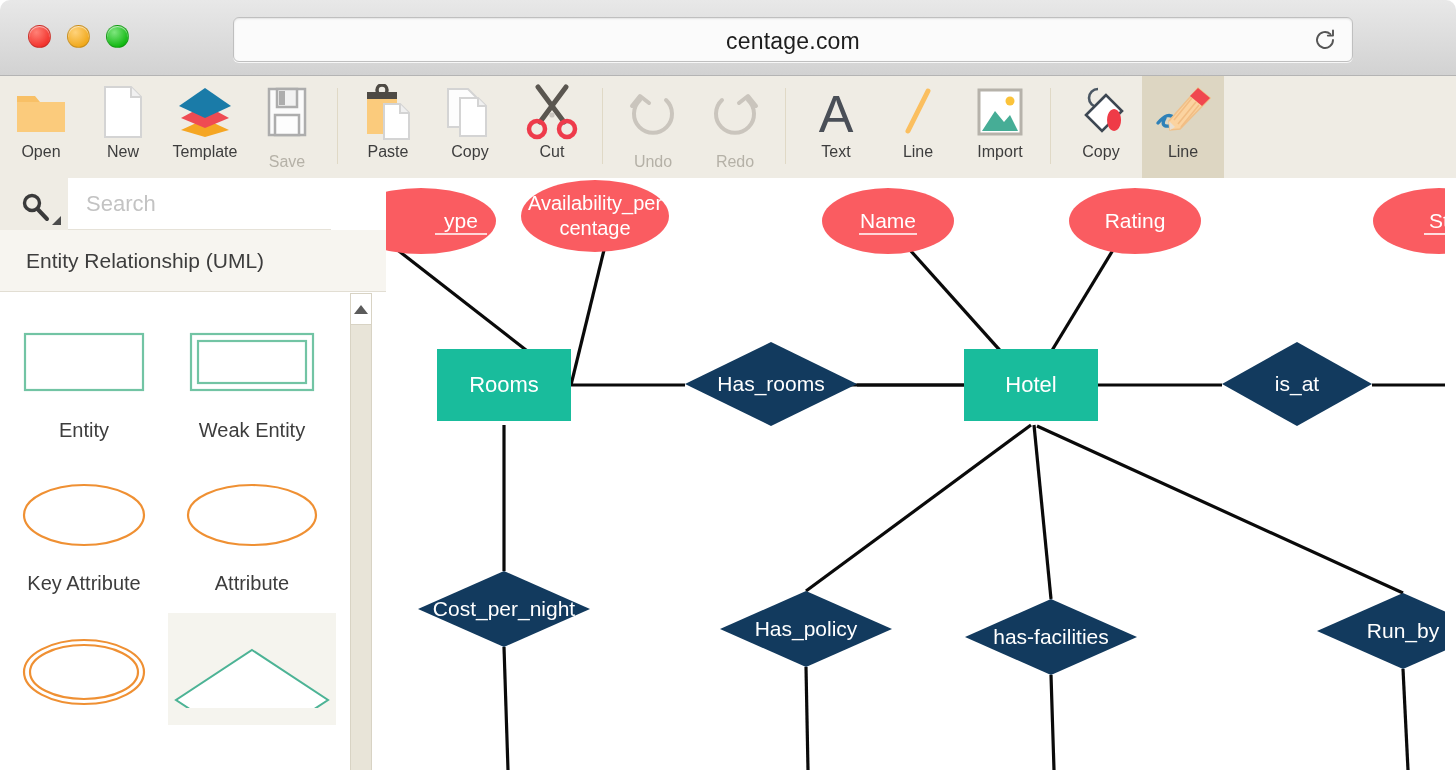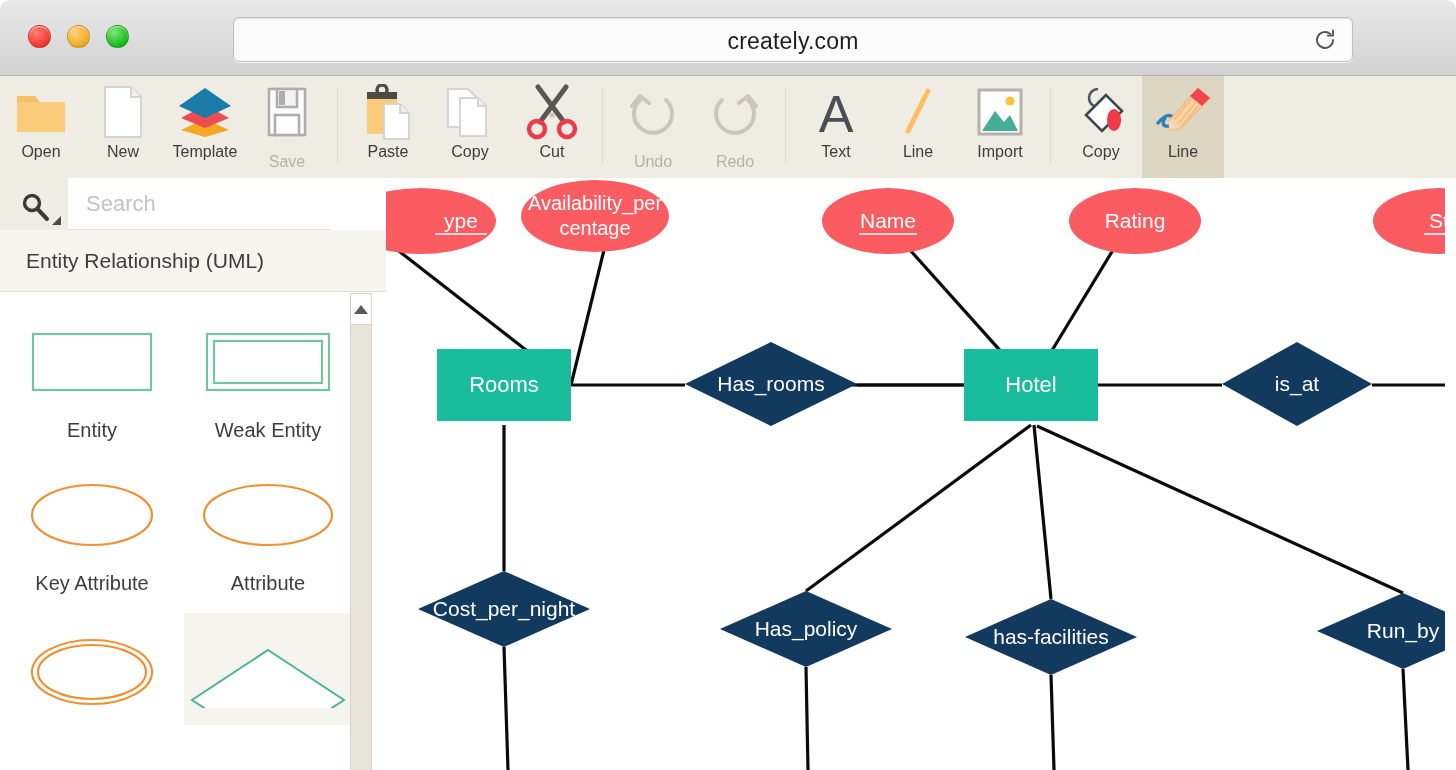--- a/index.html
+++ b/index.html
@@ -141,21 +141,21 @@
     background: #ffffff;
     overflow: hidden;
   }
   .shapegrid {
     display: flex; flex-wrap: wrap;
     padding: 14px 0 0 0;
     width: 370px;
   }
   .shapecell {
     width: 168px;
-    margin: 0 0 18px 8px;
+    margin: 0 0 18px 0;
     display: flex; flex-direction: column; align-items: center; justify-content: space-between;
   }
   .shapecell.hovered { background: #f5f4ee; }
   .shapecell .art {
     height: 110px; width: 168px;
     display: flex; align-items: center; justify-content: center;
   }
   .shapecell .cap {
     font-size: 20px; color: #3d3d3d;
     margin-top: 2px;
@@ -203,21 +203,21 @@
 
 <div id="app">
 
   <div class="titlebar">
     <div class="traffic">
       <div class="light red"></div>
       <div class="light yellow"></div>
       <div class="light green"></div>
     </div>
     <div class="urlbar">
-      <div class="url-title">creately.com</div>
+      <div class="url-title">centage.com</div>
       <svg class="reload-icon" viewBox="0 0 26 26">
         <path d="M21 13a8 8 0 1 1-2.6-5.9" fill="none" stroke="#555" stroke-width="1.9" stroke-linecap="round"></path>
         <path d="M21 3.4 L21 8.6 L15.8 8.6" fill="none" stroke="#555" stroke-width="1.9" stroke-linecap="round" stroke-linejoin="round"></path>
       </svg>
     </div>
   </div>
 
   <div class="toolbar">
 
     <div class="tool">

